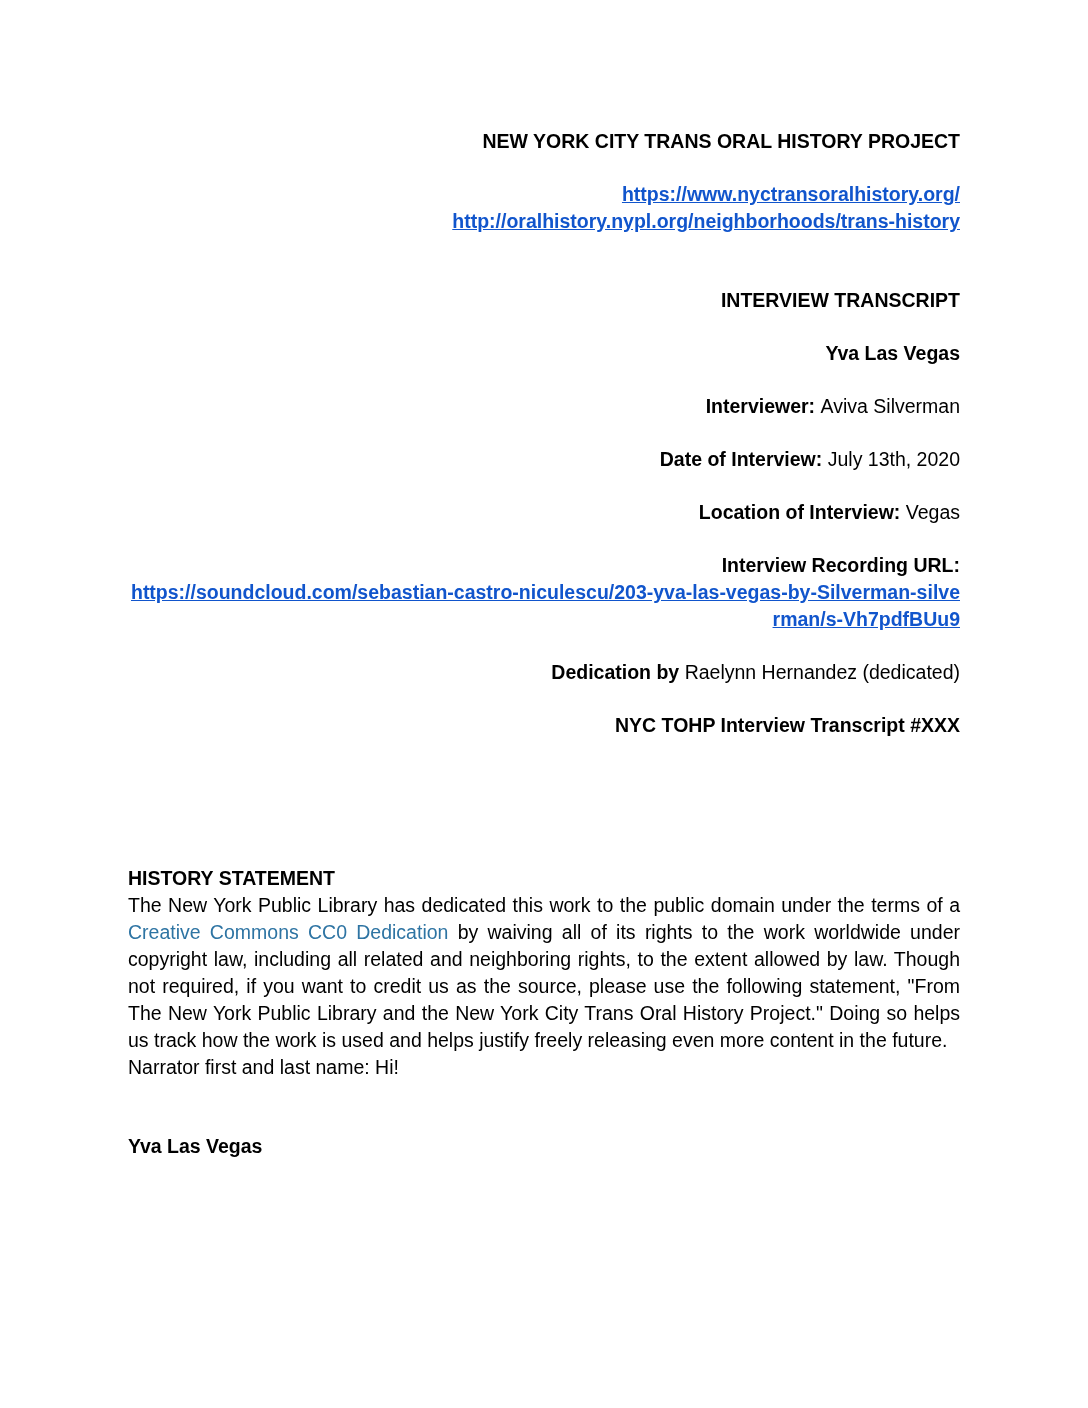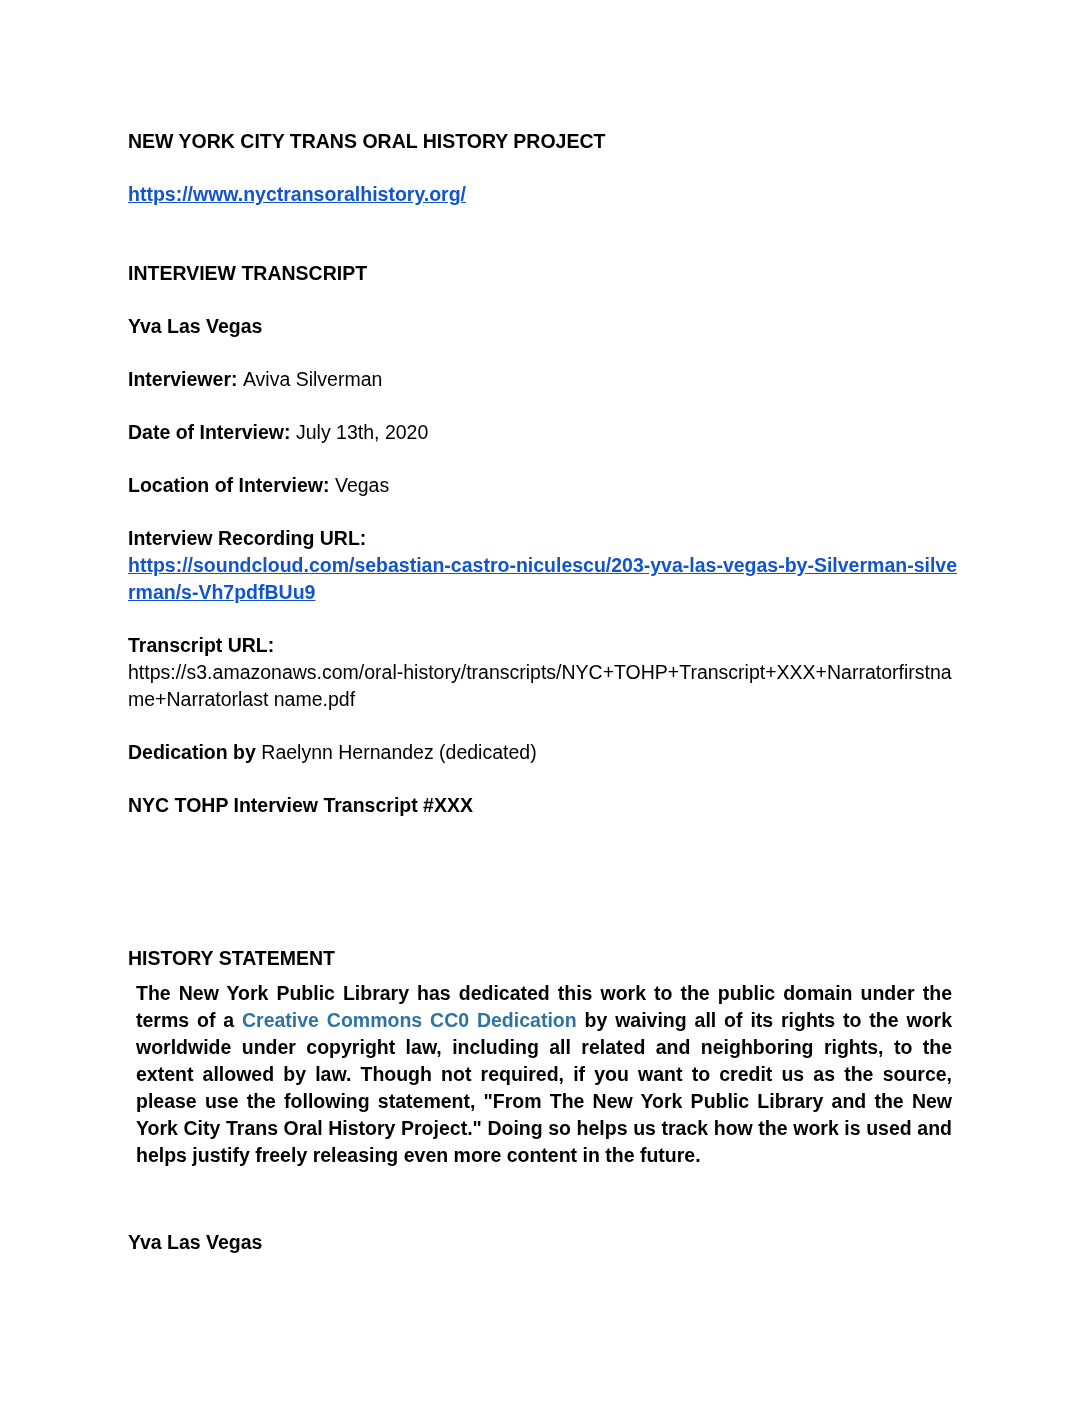--- a/index.html
+++ b/index.html
@@ -13,54 +13,56 @@
     height: 1408px;
     margin: 0 auto;
     background: #ffffff;
     font-family: "Liberation Sans", "DejaVu Sans", sans-serif;
     font-size: 19.5px;
     line-height: 27px;
     color: #000000;
     box-sizing: border-box;
     padding: 128px 128px 0 128px;
   }
-  .centered { text-align: left; }
+  .centered { text-align: right; }
   .bold { font-weight: bold; }
   .para { margin: 0 0 26px 0; }
   .gap-2 { height: 52px; }
   .gap-4 { height: 100px; }
   a.doc-link {
     color: #1155cc;
     text-decoration: underline;
     cursor: pointer;
     font-weight: bold;
   }
   .cc-link {
     color: #2e74a3;
     text-decoration: none;
     cursor: pointer;
   }
   .field-label { font-weight: bold; margin-right: 0.28em; }
   .rights-body {
     text-align: justify;
-    margin: 8px;
-    font-weight: bold;
+    margin: 0;
   }
   .plain-url { word-break: break-all; }
 </style>
 </head>
 <body>
 
 <div class="page">
 
   <div class="centered bold para">NEW YORK CITY TRANS ORAL HISTORY PROJECT</div>
 
   <div class="centered">
     <div>
       <a class="doc-link">https://www.nyctransoralhistory.org/</a>
+    </div>
+    <div>
+      <a class="doc-link">http://oralhistory.nypl.org/neighborhoods/trans-history</a>
     </div>
   </div>
 
   <div class="gap-2"></div>
 
   <div class="centered bold para">INTERVIEW TRANSCRIPT</div>
 
   <div class="centered bold para">Yva Las Vegas</div>
 
   <div class="centered para">
@@ -73,35 +75,32 @@
 
   <div class="centered para">
     <span class="field-label">Location of Interview:</span><span>Vegas</span>
   </div>
 
   <div class="centered para">
     <div class="bold">Interview Recording URL:</div>
     <a class="doc-link plain-url">https://soundcloud.com/sebastian-castro-niculescu/203-yva-las-vegas-by-Silverman-silverman/s-Vh7pdfBUu9</a>
   </div>
 
-  <div class="centered para">
-    <div class="bold">Transcript URL:</div>
-    <span class="plain-url">https://s3.amazonaws.com/oral-history/transcripts/NYC+TOHP+Transcript+XXX+Narratorfirstname+Narratorlast name.pdf</span>
-  </div>
 
   <div class="centered para">
     <span class="field-label">Dedication by</span><span>Raelynn Hernandez (dedicated)</span>
   </div>
 
   <div class="centered bold para">NYC TOHP Interview Transcript #XXX</div>
 
   <div class="gap-4"></div>
 
   <div>
     <div class="bold">HISTORY STATEMENT</div>
     <p class="rights-body"><span>The New York Public Library has dedicated this work to the public domain under the terms of a </span><a class="cc-link">Creative Commons CC0 Dedication</a><span> by waiving all of its rights to the work worldwide under copyright law, including all related and neighboring rights, to the extent allowed by law. Though not required, if you want to credit us as the source, please use the following statement, "From The New York Public Library and the New York City Trans Oral History Project." Doing so helps us track how the work is used and helps justify freely releasing even more content in the future.</span></p>
+    <div>Narrator first and last name: Hi!</div>
   </div>
 
   <div class="gap-2"></div>
 
   <div class="bold">Yva Las Vegas</div>
 
 </div>
 
 </body></html>

